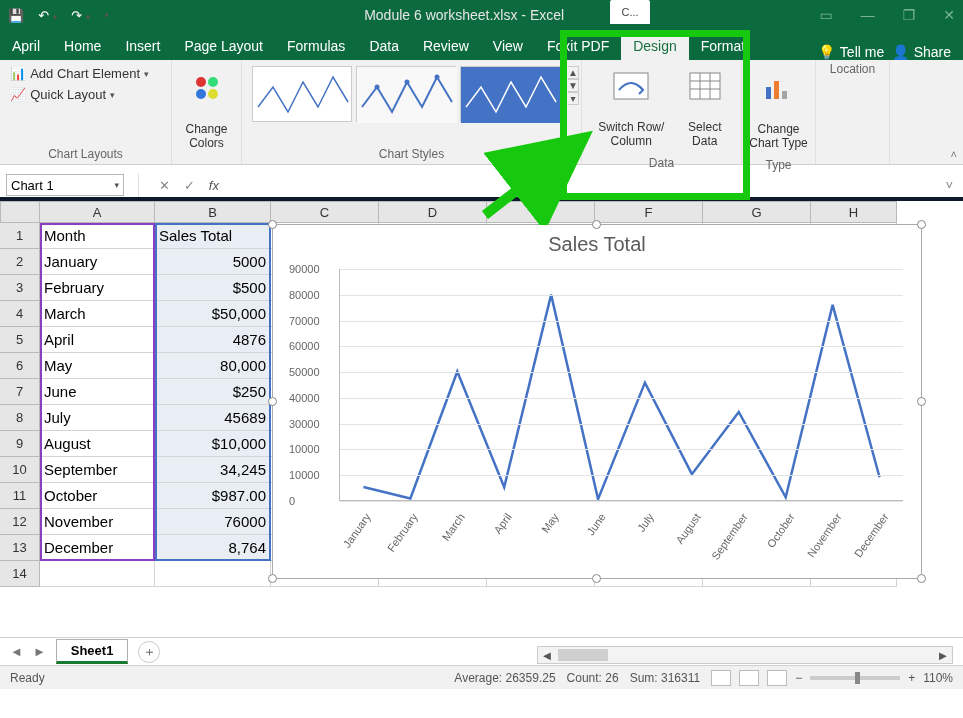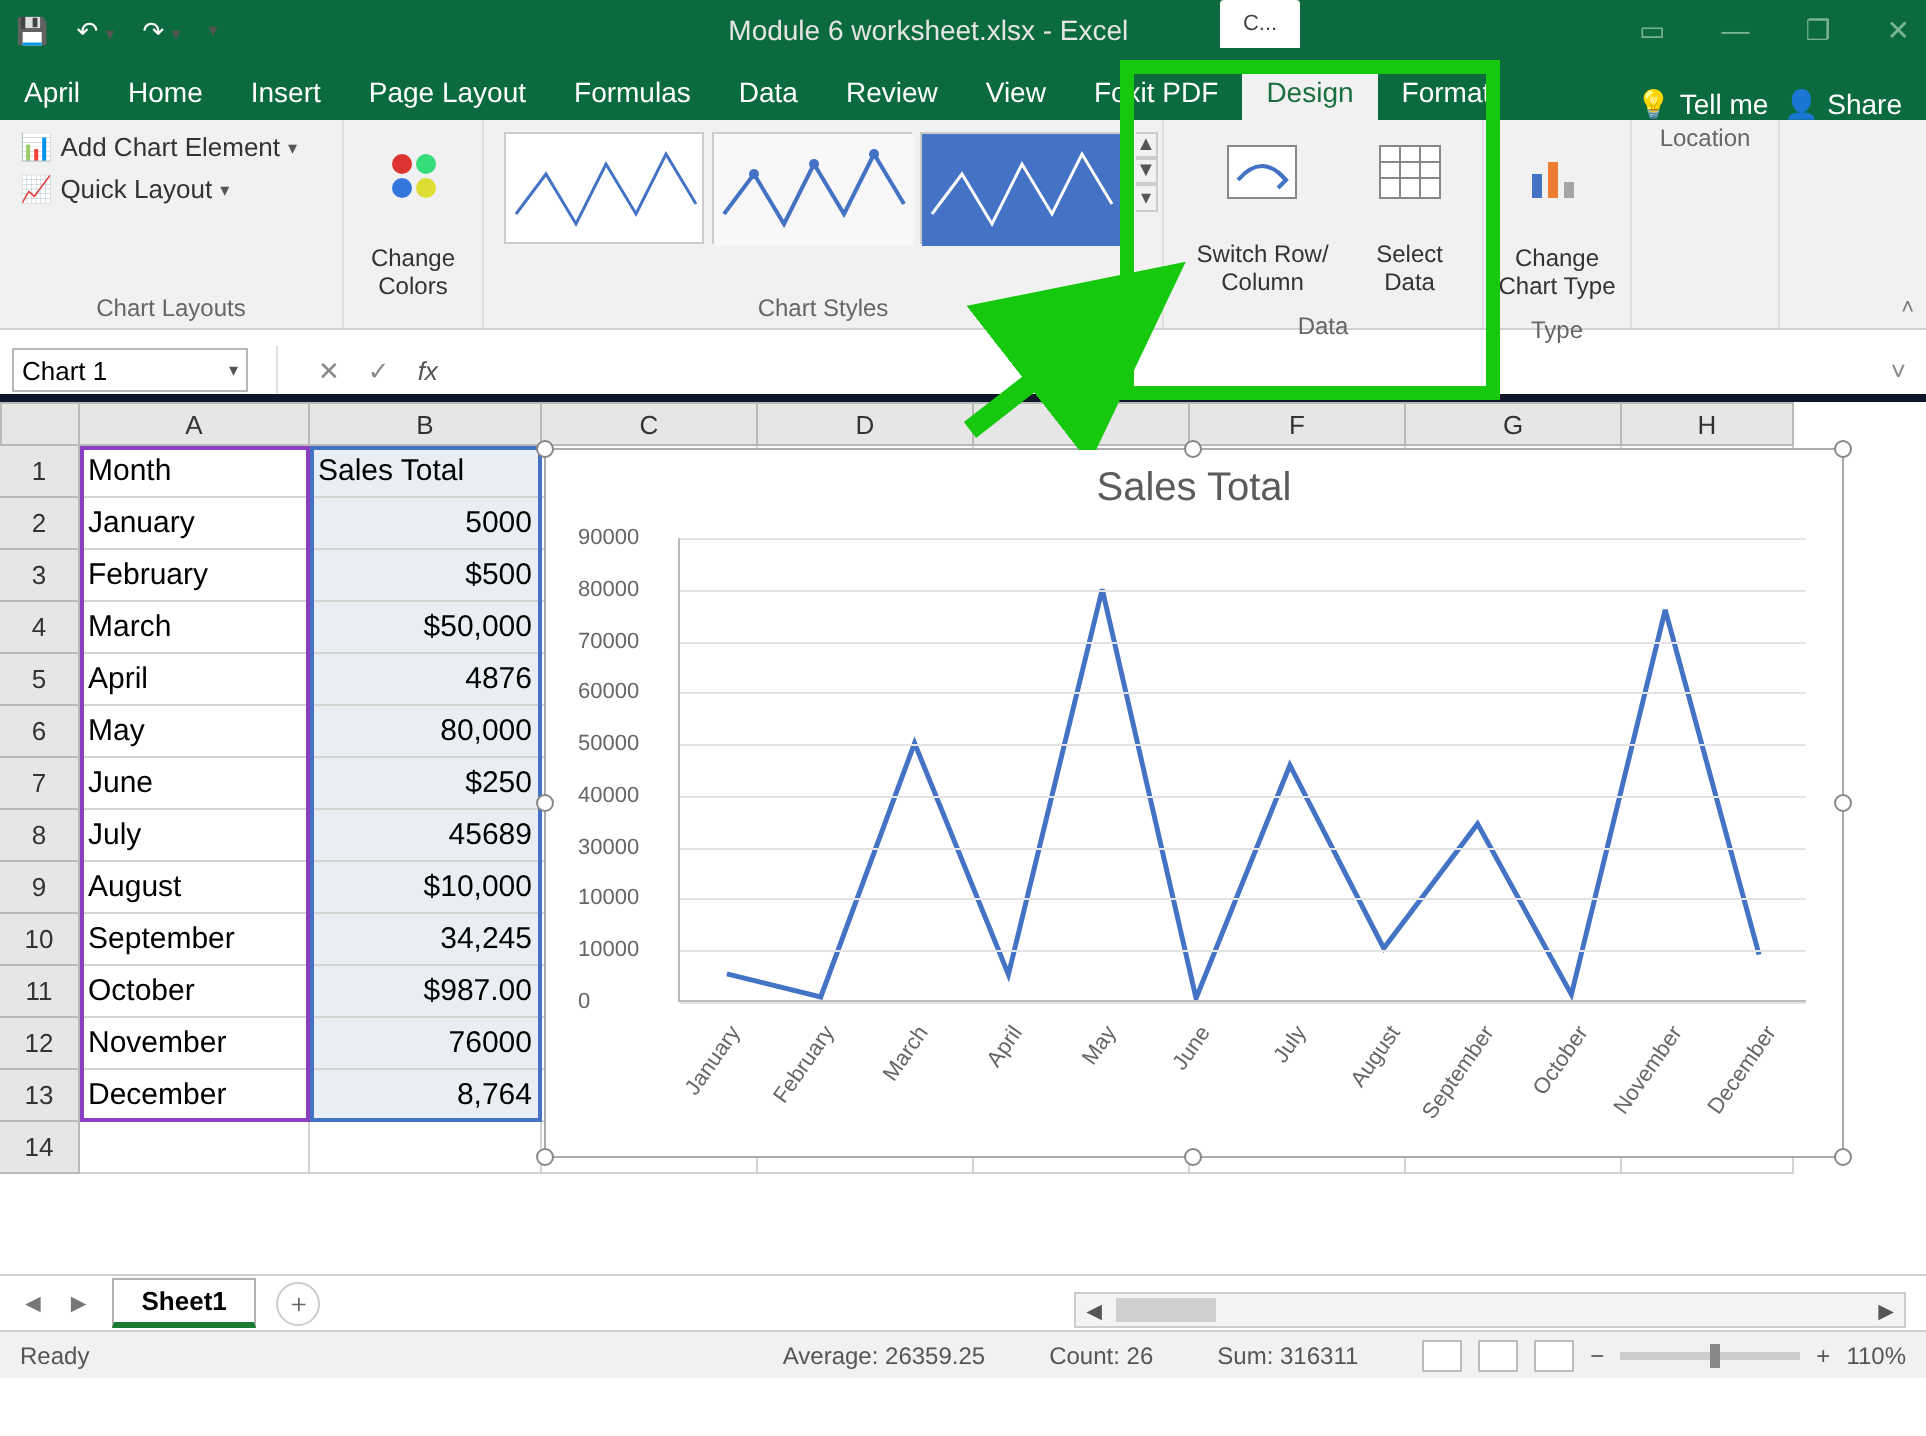--- a/index.html
+++ b/index.html
@@ -52,21 +52,21 @@
 .chart-area { position:absolute; left:14px; right:14px; bottom:10px; top:44px;}
 .ylab { position:absolute; left:2px; font-size:11px; color:#666; transform:translateY(-50%);}
 .xlab { position:absolute; font-size:11px; color:#666; transform-origin: top left; transform: rotate(-55deg) translate(-100%,0);}
 .plot { position:absolute; left:52px; right:4px; top:0; bottom:72px; border-left:1px solid #bbb; border-bottom:1px solid #bbb;}
 .grid-line{position:absolute;left:0;right:0;border-top:1px solid #e3e3e3;}
 svg.line { position:absolute; inset:0; }
 .sheet-tabs { height:28px; background:#fff; border-top:1px solid #d0d0d0; display:flex; align-items:center; font-size:13px; position:relative;}
 .sheet-tabs .nav { padding:0 10px; color:#777; display:flex; gap:10px;}
 .sheet-tabs .tab { padding:3px 14px; border:1px solid #b0b0b0; border-bottom:3px solid #197b30; background:#fff; font-weight:bold;}
 .sheet-tabs .add { width:22px; height:22px; border:1px solid #ccc; border-radius:11px; display:flex; align-items:center; justify-content:center; margin-left:10px; color:#666; }
-.status { height:24px; background:#f1f1f1; border-top:1px solid #d0d0d0; display:flex; align-items:center; font-size:12px; color:#555; padding:0 10px; gap:32px;}
+.status { height:24px; background:#f1f1f1; border-top:1px solid #d0d0d0; display:flex; align-items:center; font-size:12px; color:#555; padding:0 10px; gap:11px;}
 .status .right { margin-left:auto; display:flex; align-items:center; gap:8px;}
 .view-btn { width:20px; height:16px; border:1px solid #bbb; background:#fff;}
 .zoom-track{width:90px;height:4px;background:#ccc;position:relative;}
 .zoom-track .th{position:absolute;top:-4px;left:50%;width:5px;height:12px;background:#888;}
 .dd-caret { font-size:9px; color:#555; }
 .hscroll { position:absolute; right:10px; bottom:1px; height:18px; width:416px; display:flex; align-items:center; background:#f3f3f3; border:1px solid #ccc;}
 .hscroll .btn{width:18px;text-align:center;color:#555;}
 .hscroll .track{flex:1;position:relative;height:100%;}
 .hscroll .thumb{position:absolute;left:2px;width:50px;top:2px;bottom:2px;background:#cfcfcf;}
 </style>

